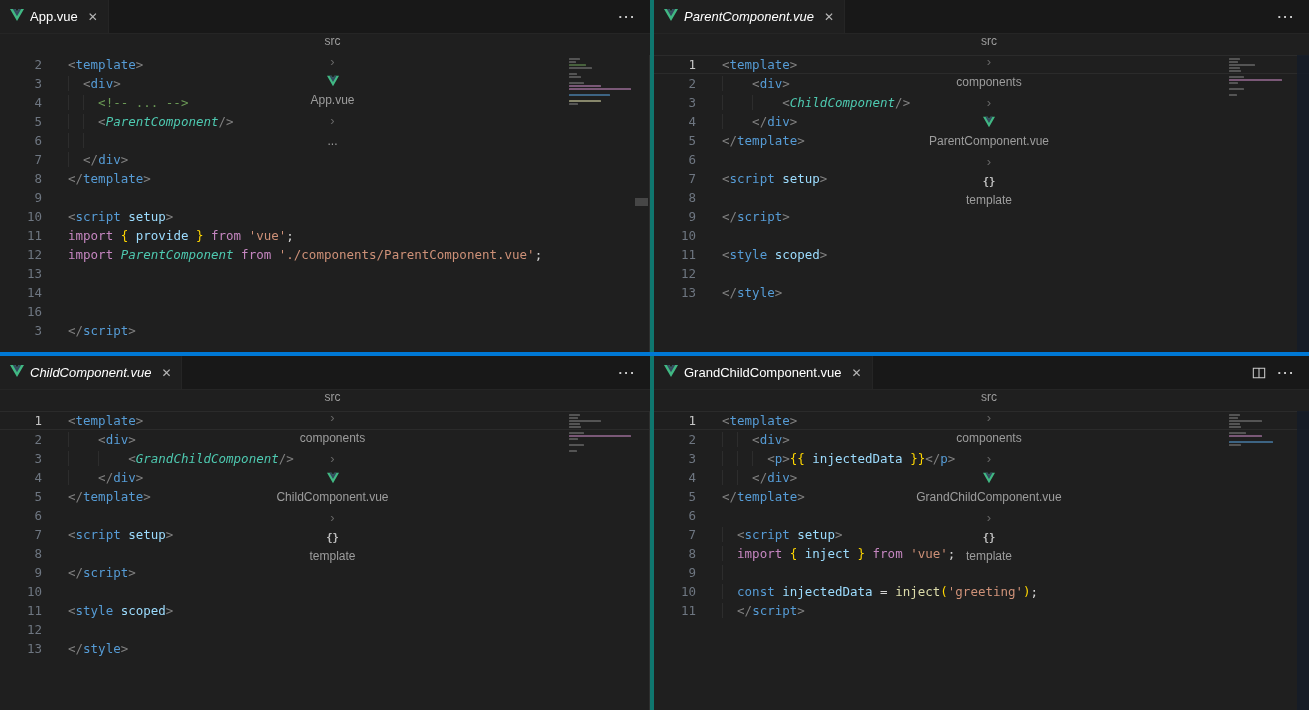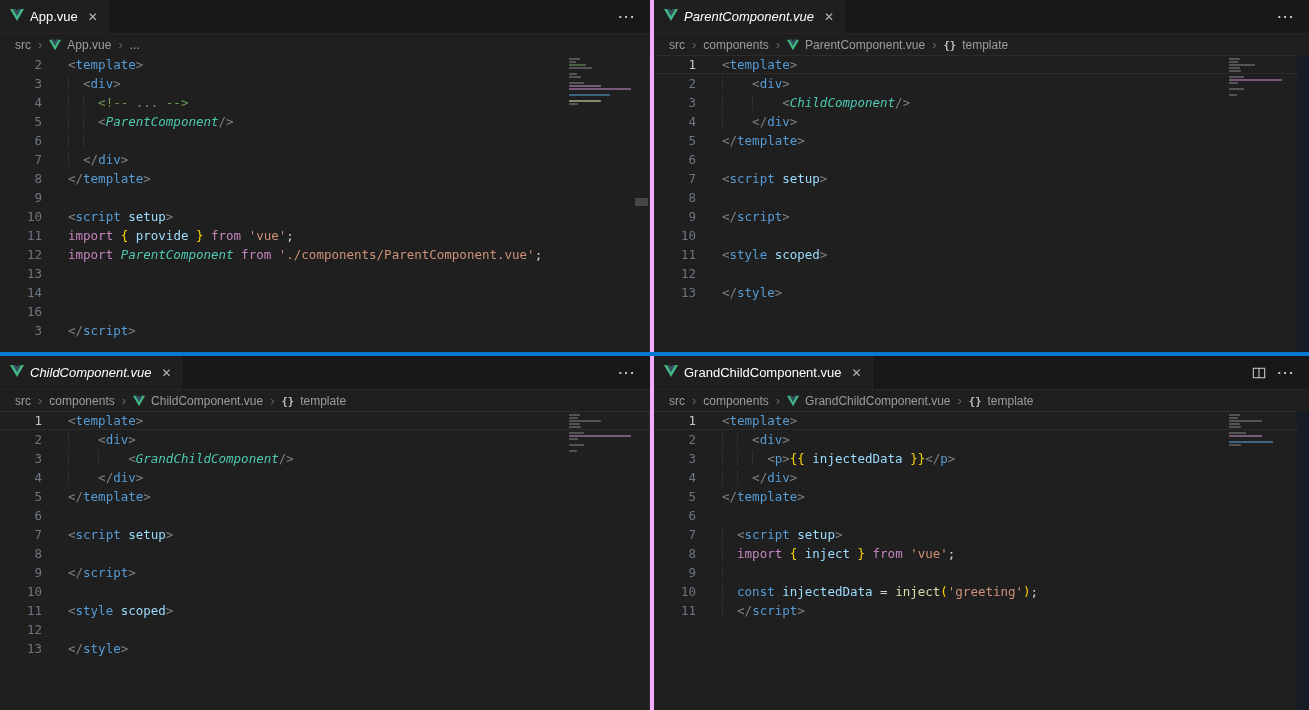--- a/index.html
+++ b/index.html
@@ -2,36 +2,36 @@
 <html><head>
 <meta charset="utf-8">
 <style>
   html,body{margin:0;padding:0;background:#111;}
   #workbench{position:relative;width:1309px;height:710px;background:var(--c-bg,#1f1f1f);overflow:hidden;
     font-family:"Liberation Sans",sans-serif;}
   .row{position:absolute;left:0;width:1309px;display:flex;}
   #rowtop{top:0;height:352px;}
   #rowbot{top:356px;height:354px;}
   .pane{display:flex;flex-direction:column;overflow:hidden;background:var(--c-bg);box-sizing:border-box;}
-  .pane.left{width:654px;min-width:654px;border-right:4px solid #f0abfc;}
+  .pane.left{width:654px;min-width:654px;border-right:4px solid #0f766e;}
   .pane.right{flex:1;}
   
   .tabs{height:34px;min-height:34px;background:var(--c-strip);display:flex;align-items:stretch;
     border-bottom:1px solid #252525;box-sizing:border-box;}
   .tab{background:var(--c-bg);border-right:1px solid #252525;display:flex;align-items:center;
     gap:6px;padding:0 10px;cursor:pointer;}
   .tab-label{font-size:13px;color:#ffffff;white-space:nowrap;}
   .tab-label.preview{font-style:italic;}
   .tab-close{color:#b8b8b8;font-size:12px;margin-left:4px;line-height:1;}
   .actions{margin-left:auto;display:flex;align-items:center;gap:12px;padding-right:14px;color:#d4d4d4;}
   .more{font-weight:700;font-size:13px;letter-spacing:1.5px;color:#cfcfcf;cursor:pointer;}
   .spliticon{display:flex;align-items:center;cursor:pointer;}
   
   .crumbs{height:21px;min-height:21px;display:flex;align-items:center;gap:6px;padding-left:15px;
-    font-size:12px;color:var(--c-crumb);white-space:nowrap;}
+    font-size:12px;color:var(--c-crumb);white-space:nowrap;flex-direction:column;}
   .crumb{cursor:pointer;}
   .crumb-sep{color:#676767;font-size:13px;margin:0 1px;}
   .crumb-brace{color:#c0c0c0;font-family:"DejaVu Sans Mono",monospace;font-weight:700;font-size:10.5px;}
   
   .editor{position:relative;flex:1;overflow:hidden;color:#d4d4d4;
     font-family:"DejaVu Sans Mono",monospace;font-size:12.5px;line-height:19px;}
   .pane.left .editor{border-right:1px solid #2e2e2e;}
   .codeline{display:flex;height:19px;}
   .codeline.cur{box-shadow:inset 0 1px 0 #2b2b2b, inset 0 -1px 0 #2b2b2b;}
   .num{width:42px;min-width:42px;text-align:right;padding-right:26px;color:var(--c-lineNo);user-select:none;}

